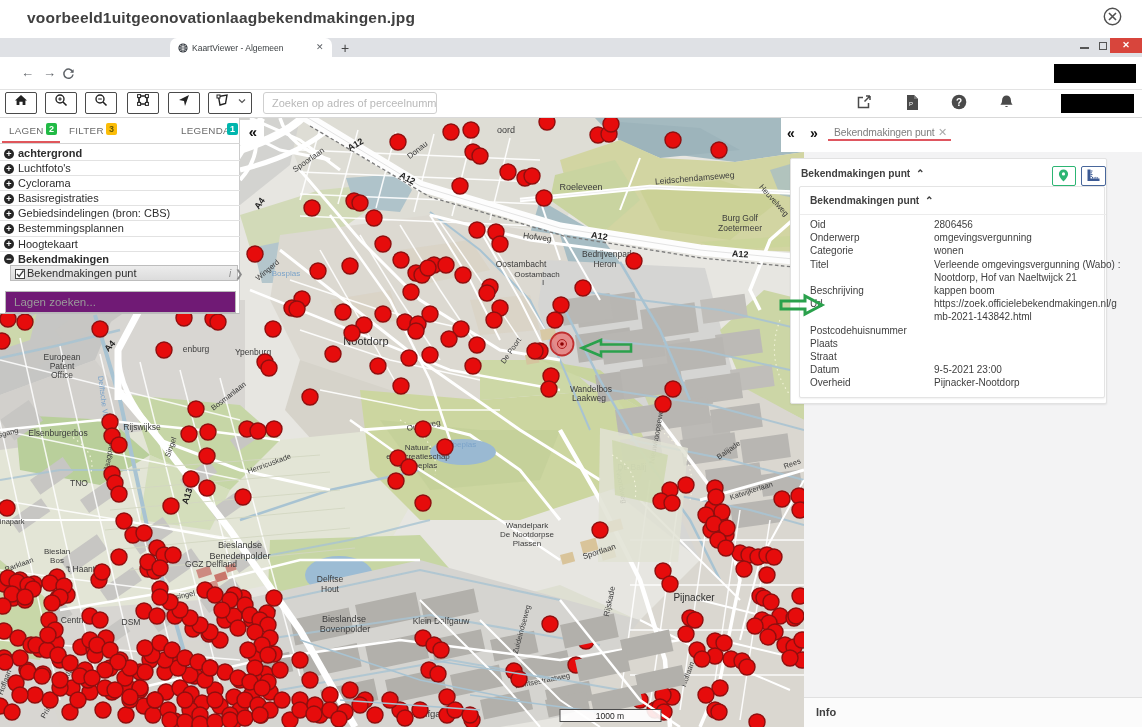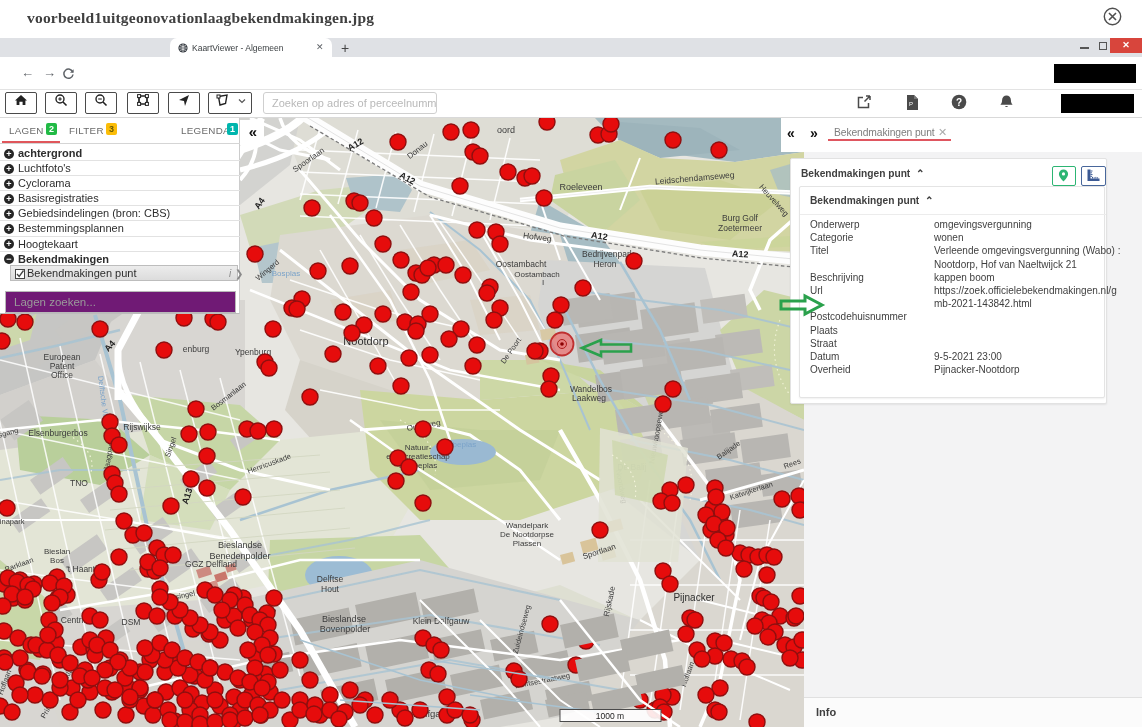--- a/index.html
+++ b/index.html
@@ -1,20 +1,20 @@
 <!DOCTYPE html>
 <html><head>
 <meta charset="utf-8">
 <style>
 *{margin:0;padding:0;box-sizing:border-box;}
 html,body{width:1142px;height:727px;overflow:hidden;background:#fff;font-family:"Liberation Sans",sans-serif;}
 #stage{position:relative;width:1142px;height:727px;background:#fff;}
 .abs{position:absolute;}
 
-#titlebar{left:0;top:0;width:1142px;height:38px;background:#fff;font-family:Liberation Serif, serif;}
+#titlebar{left:0;top:0;width:1142px;height:38px;background:#fff;}
 #titlebar .t{position:absolute;left:27px;top:9px;font-size:15.5px;font-weight:bold;color:#404040;letter-spacing:0.2px;}
 
 #tabbar{left:0;top:38px;width:1142px;height:19px;background:#dfe1e5;}
 .tab{position:absolute;top:0;height:19px;font-size:8.5px;color:#3c4043;}
 .tab .fav{position:absolute;left:8px;top:4.5px;width:10px;height:10px;}
 .tab .lbl{position:absolute;left:22px;top:5px;white-space:nowrap;}
 .tab .x{position:absolute;top:4px;font-size:9px;color:#5f6368;}
 #tab1{left:10px;width:159px;margin-top:46px;}
 #tab2{left:170px;width:162px;background:#fff;border-radius:7px 7px 0 0;}
 #newtab{position:absolute;left:341px;top:2px;font-size:14px;color:#444;font-weight:normal;}
@@ -981,20 +981,24 @@
             <path d="M1.5 0.5 h3 v9 h9 v2.5 h-12 Z" fill="#3c5a94"></path>
             <path d="M4.5 2 h2 M4.5 3.8 h1.4 M4.5 5.6 h2 M4.5 7.4 h1.4" stroke="#3c5a94" stroke-width="1"></path>
             <path d="M6.5 9.5 v-1.6 M8.2 9.5 v-1.2 M9.9 9.5 v-1.6 M11.6 9.5 v-1.2" stroke="#3c5a94" stroke-width="1"></path>
           </svg>
       </div>
       <div id="card2">
         <div class="hd">Bekendmakingen punt&nbsp; <span>⌃</span></div>
         <div class="sep"></div>
         <div id="fields">
           <div class="frow">
+              <div class="k">Oid</div>
+              <div class="v">2806456</div>
+            </div>
+          <div class="frow">
               <div class="k">Onderwerp</div>
               <div class="v">omgevingsvergunning</div>
             </div>
           <div class="frow">
               <div class="k">Categorie</div>
               <div class="v">wonen</div>
             </div>
           <div class="frow">
               <div class="k">Titel</div>
               <div class="v" style="white-space:nowrap">Verleende omgevingsvergunning (Wabo) :<br>Nootdorp, Hof van Naeltwijck 21</div>

